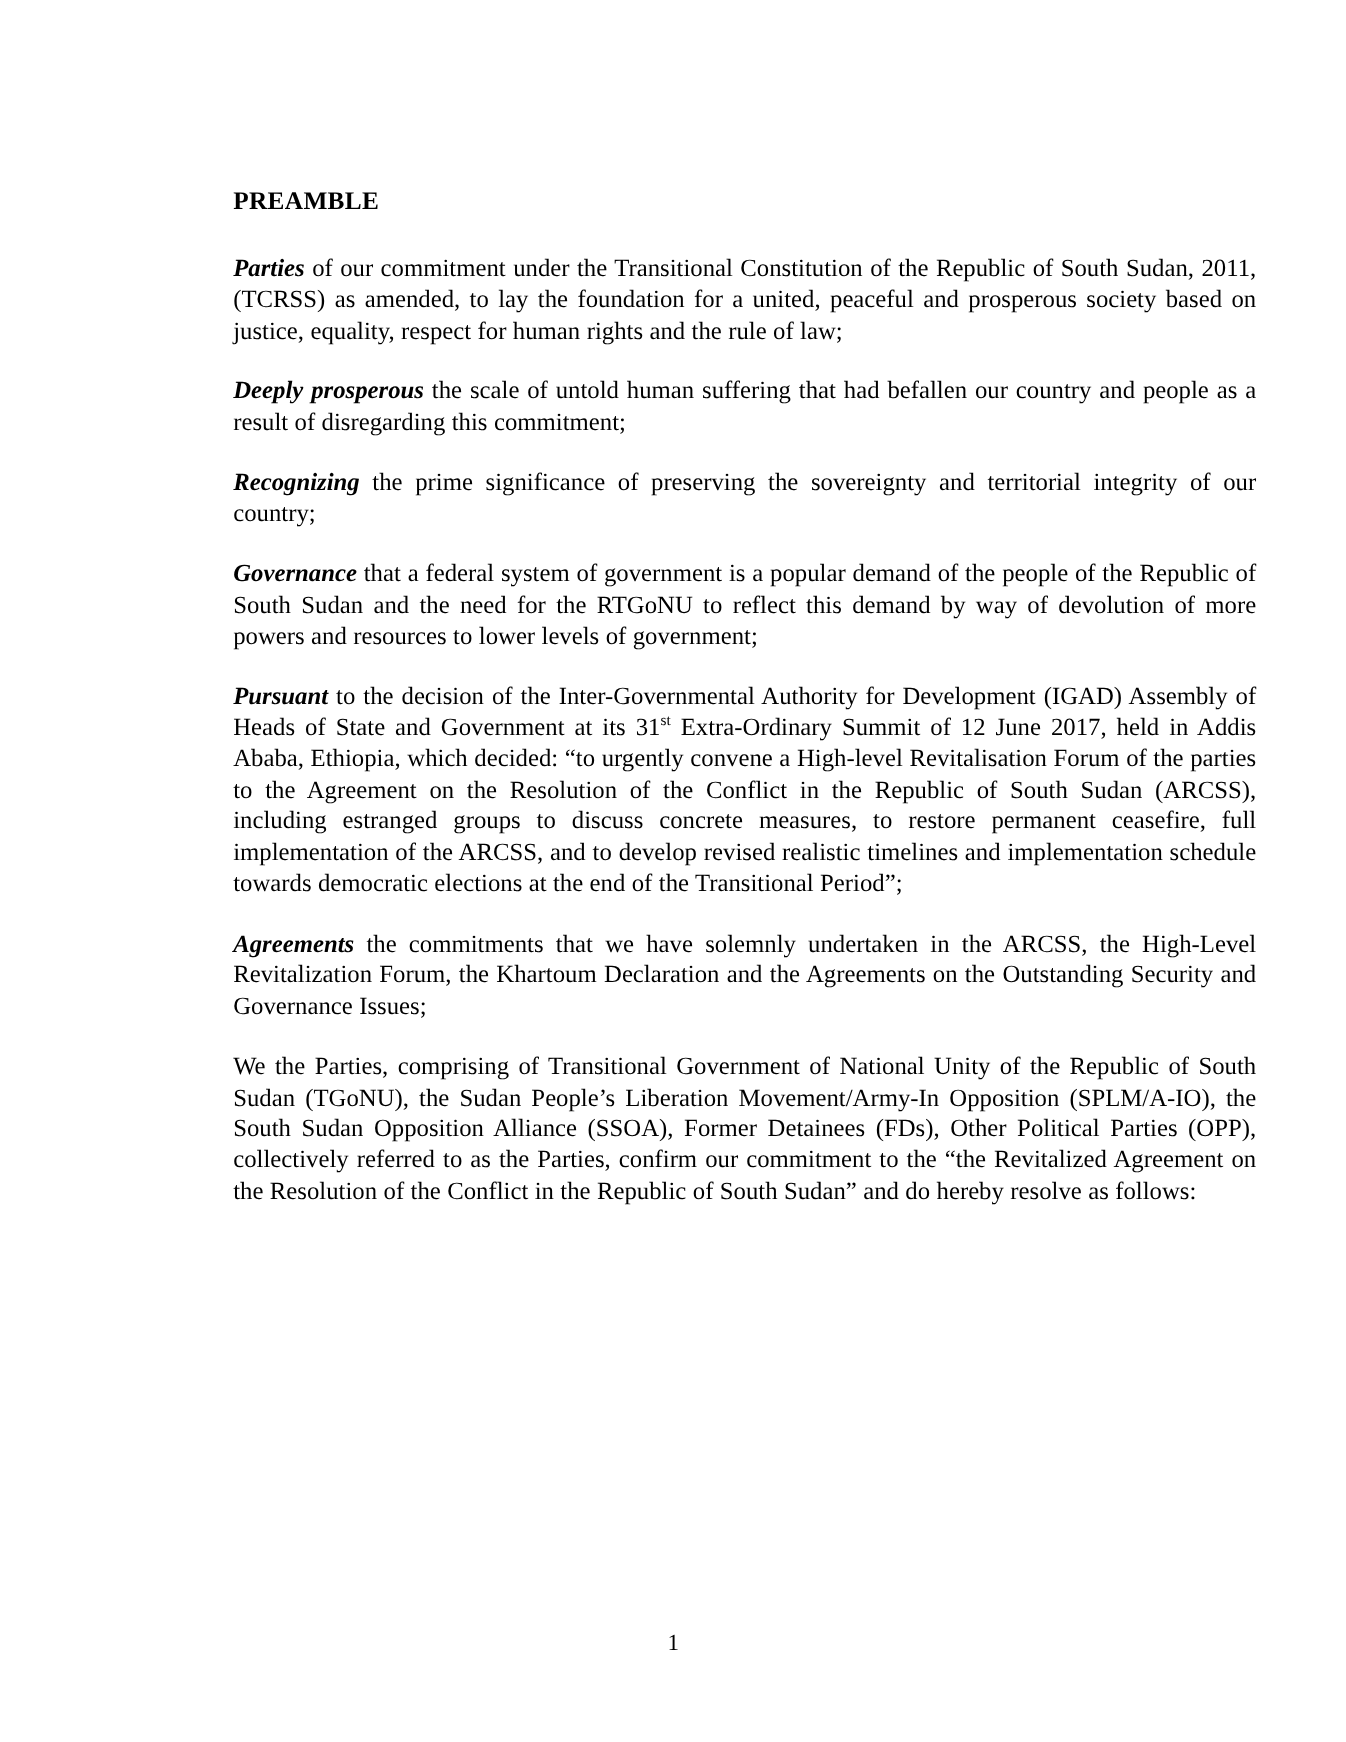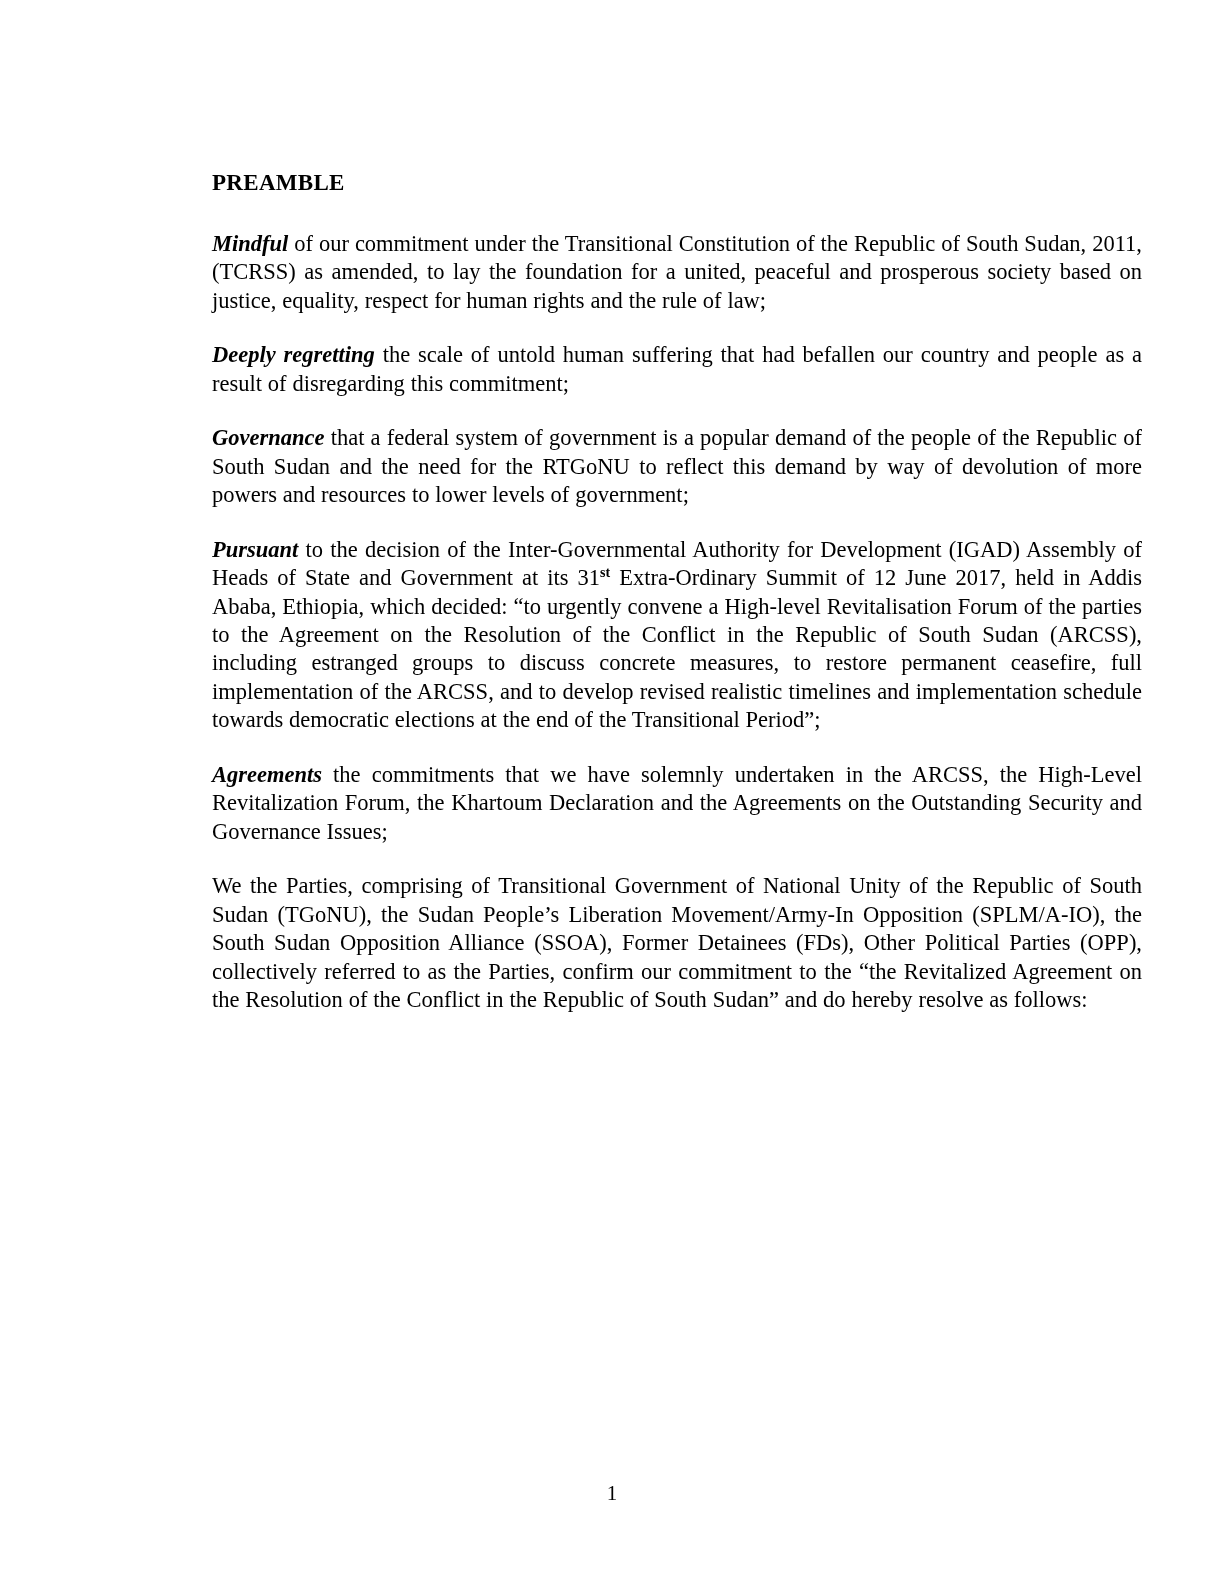--- a/index.html
+++ b/index.html
@@ -39,47 +39,49 @@
     word-spacing: 0.2px;
   }
   .lead {
     font-weight: bold;
     font-style: italic;
   }
   sup {
     font-size: 0.62em;
     vertical-align: super;
     line-height: 0;
-    font-weight: bold;
   }
   .page-number {
     position: absolute;
     bottom: 78px;
     left: 0;
     width: 1224px;
     text-align: center;
     font-size: 21px;
   }
 </style>
 </head>
 <body>
 
 <div class="page">
 
   <h1 class="doc-title">PREAMBLE</h1>
 
   <p class="para">
-    <span class="lead">Mindful</span><span> of our commitment under the Transitional Constitution of the Republic of South Sudan, 2011, (TCRSS) as amended, to lay the foundation for a united, peaceful and prosperous society based on justice, equality, respect for human rights and the rule of law;</span>
+    <span class="lead">Parties</span><span> of our commitment under the Transitional Constitution of the Republic of South Sudan, 2011, (TCRSS) as amended, to lay the foundation for a united, peaceful and prosperous society based on justice, equality, respect for human rights and the rule of law;</span>
   </p>
 
   <p class="para">
-    <span class="lead">Deeply regretting</span><span> the scale of untold human suffering that had befallen our country and people as a result of disregarding this commitment;</span>
+    <span class="lead">Deeply prosperous</span><span> the scale of untold human suffering that had befallen our country and people as a result of disregarding this commitment;</span>
   </p>
 
 
+  <p class="para">
+    <span class="lead">Recognizing</span><span> the prime significance of preserving the sovereignty and territorial integrity of our country;</span>
+  </p>
 
   <p class="para">
     <span class="lead">Governance</span><span> that a federal system of government is a popular demand of the people of the Republic of South Sudan and the need for the RTGoNU to reflect this demand by way of devolution of more powers and resources to lower levels of government;</span>
   </p>
 
   <p class="para">
     <span class="lead">Pursuant</span><span> to the decision of the Inter-Governmental Authority for Development (IGAD) Assembly of Heads of State and Government at its 31</span><sup>st</sup><span> Extra-Ordinary Summit of 12 June 2017, held in Addis Ababa, Ethiopia, which decided: “to urgently convene a High-level Revitalisation Forum of the parties to the Agreement on the Resolution of the Conflict in the Republic of South Sudan (ARCSS), including estranged groups to discuss concrete measures, to restore permanent ceasefire, full implementation of the ARCSS, and to develop revised realistic timelines and implementation schedule towards democratic elections at the end of the Transitional Period”;</span>
   </p>
 
   <p class="para">

